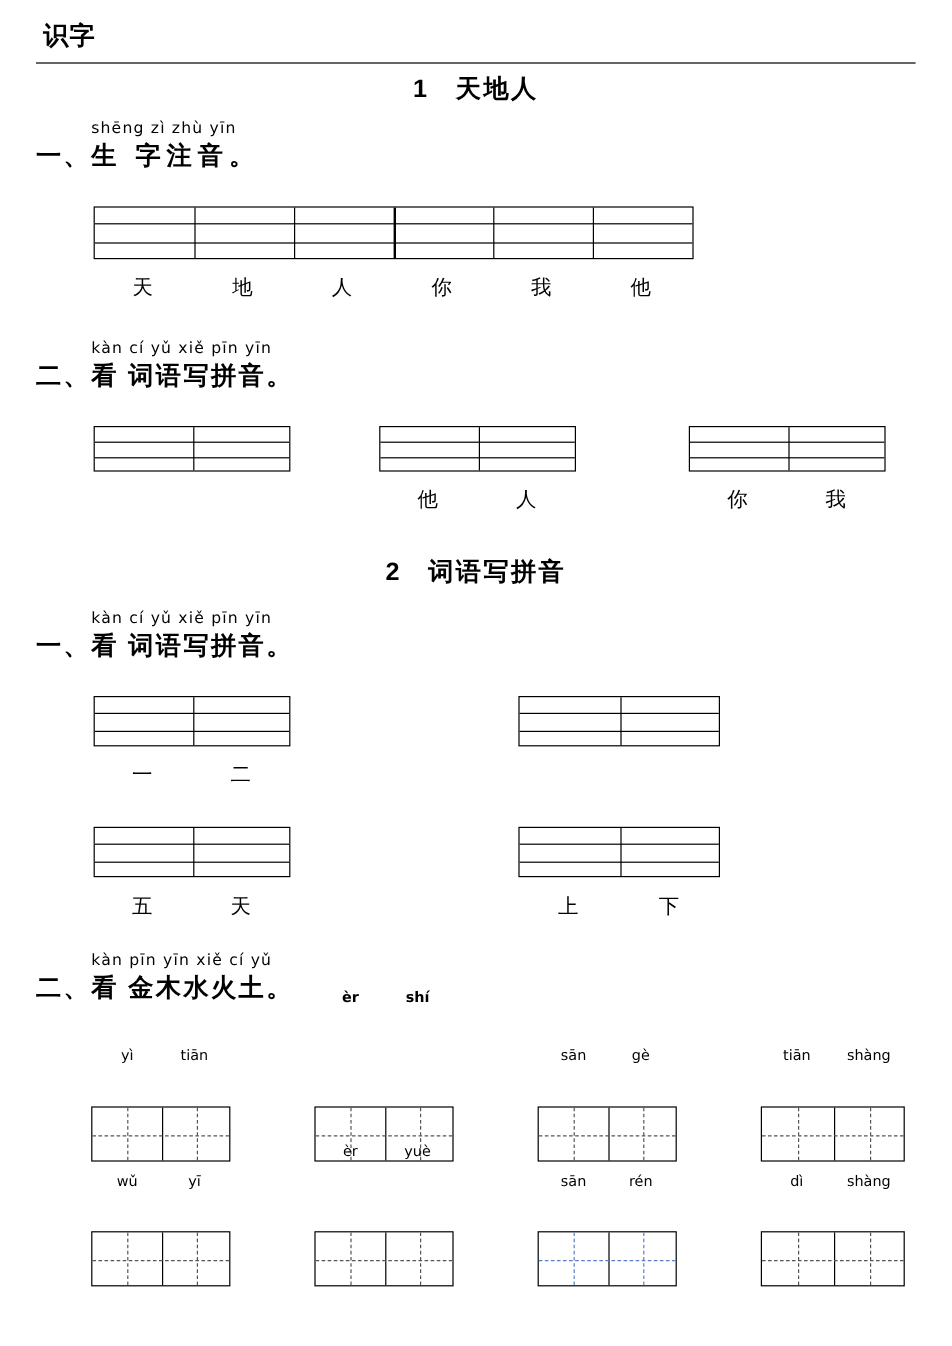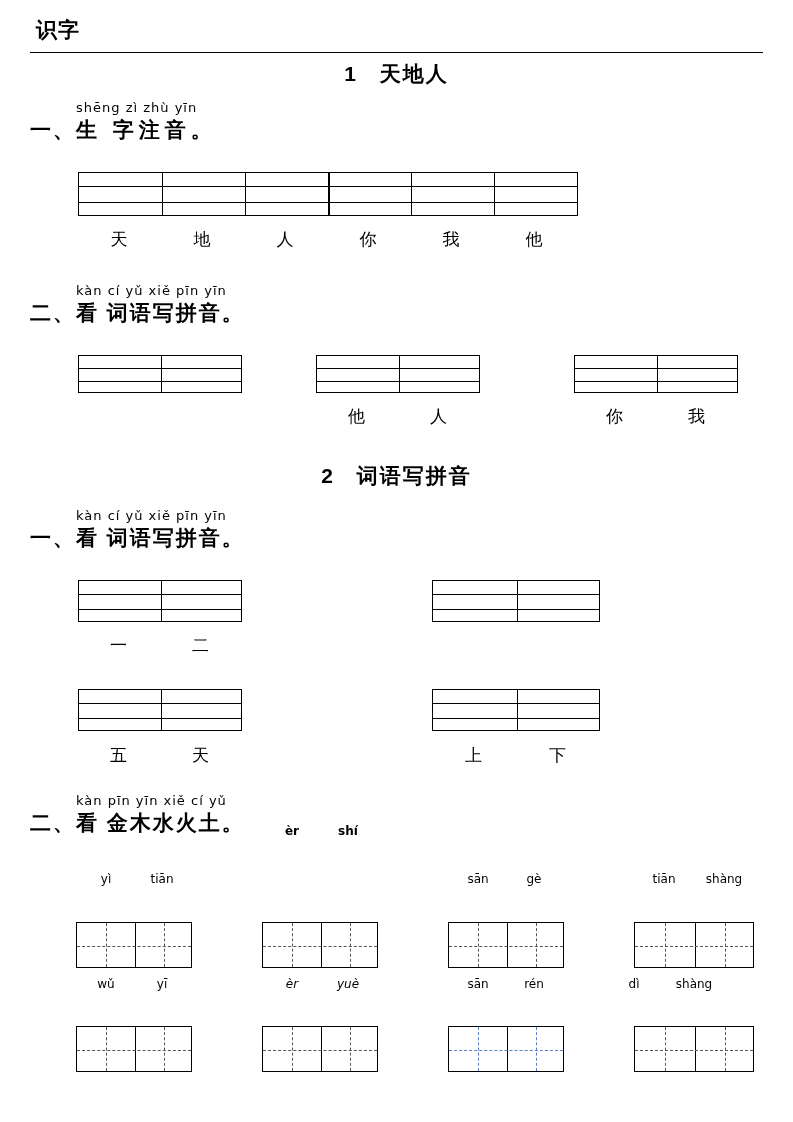--- a/index.html
+++ b/index.html
@@ -299,41 +299,41 @@
   <div class="tzg-label" style="left:76px; top:977px; width:116px;">
     <span class="s1" style="width:56px;">wǔ</span><span class="s2" style="width:56px;">yī</span>
   </div>
   <div class="tzg" style="left:76px; top:1026px; width:116px; height:46px;">
     <div class="cell-div" style="left:58px;"></div>
     <div class="dash-h" style="top:23px;"></div>
     <div class="dash-v" style="left:29px;"></div>
     <div class="dash-v" style="left:87px;"></div>
   </div>
 
-  <div class="tzg-label" style="left:262px; top:977px; width:116px;font-style:italic;">
+  <div class="tzg-label" style="left:262px; top:952px; width:116px;">
     <span class="s1" style="width:56px;">èr</span><span class="s2" style="width:56px;">yuè</span>
   </div>
   <div class="tzg" style="left:262px; top:1026px; width:116px; height:46px;">
     <div class="cell-div" style="left:58px;"></div>
     <div class="dash-h" style="top:23px;"></div>
     <div class="dash-v" style="left:29px;"></div>
     <div class="dash-v" style="left:87px;"></div>
   </div>
 
   <div class="tzg-label" style="left:448px; top:977px; width:116px;">
     <span class="s1" style="width:56px;">sān</span><span class="s2" style="width:56px;">rén</span>
   </div>
   <div class="tzg blue" style="left:448px; top:1026px; width:116px; height:46px;">
     <div class="cell-div" style="left:58px;"></div>
     <div class="dash-h" style="top:23px;"></div>
     <div class="dash-v" style="left:29px;"></div>
     <div class="dash-v" style="left:87px;"></div>
   </div>
 
-  <div class="tzg-label" style="left:604px; top:977px; width:122px;">
+  <div class="tzg-label" style="left:634px; top:977px; width:122px;">
     <span class="s1" style="width:58px;">dì</span><span class="s2" style="width:62px;">shàng</span>
   </div>
   <div class="tzg" style="left:634px; top:1026px; width:120px; height:46px;">
     <div class="cell-div" style="left:60px;"></div>
     <div class="dash-h" style="top:23px;"></div>
     <div class="dash-v" style="left:30px;"></div>
     <div class="dash-v" style="left:90px;"></div>
   </div>
 
 </div>

